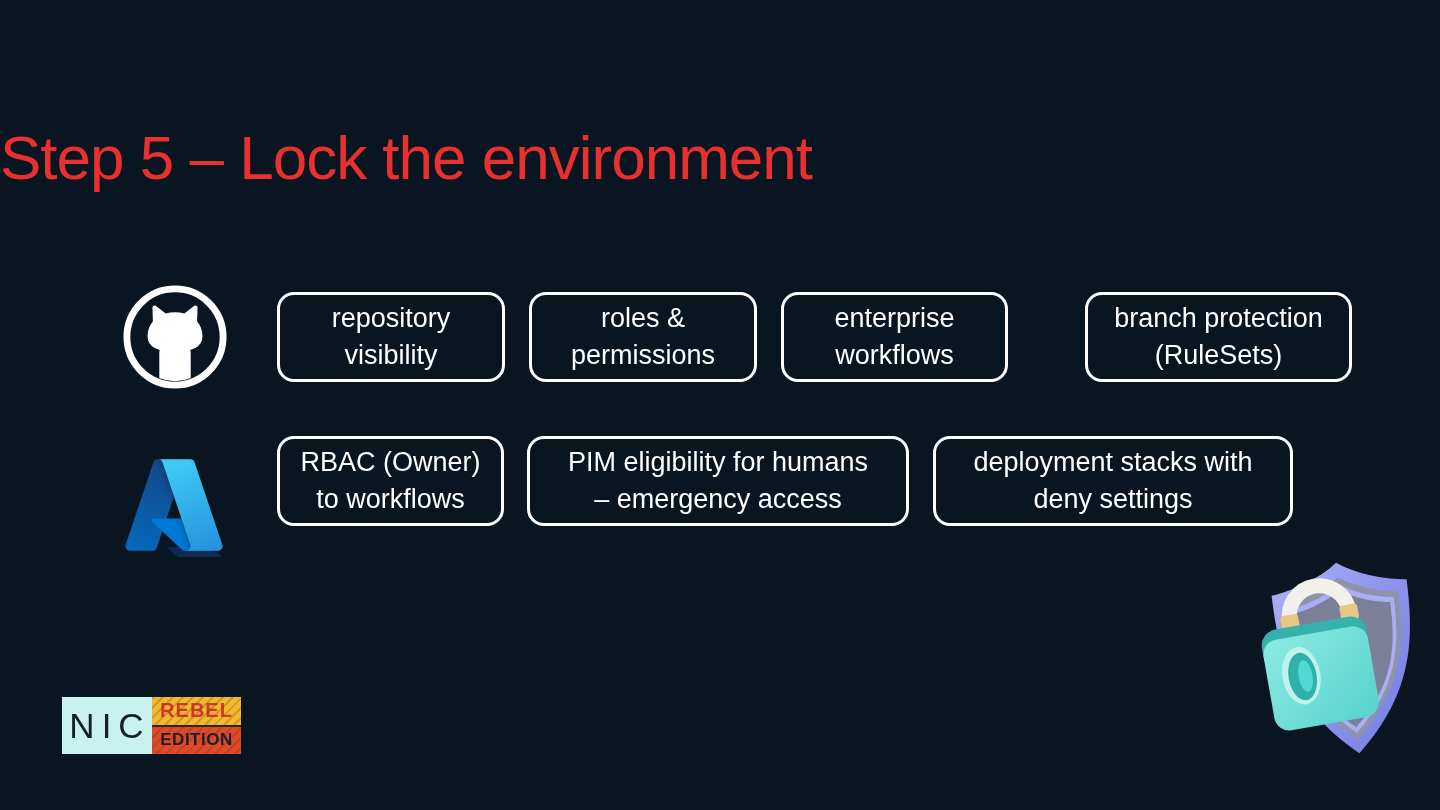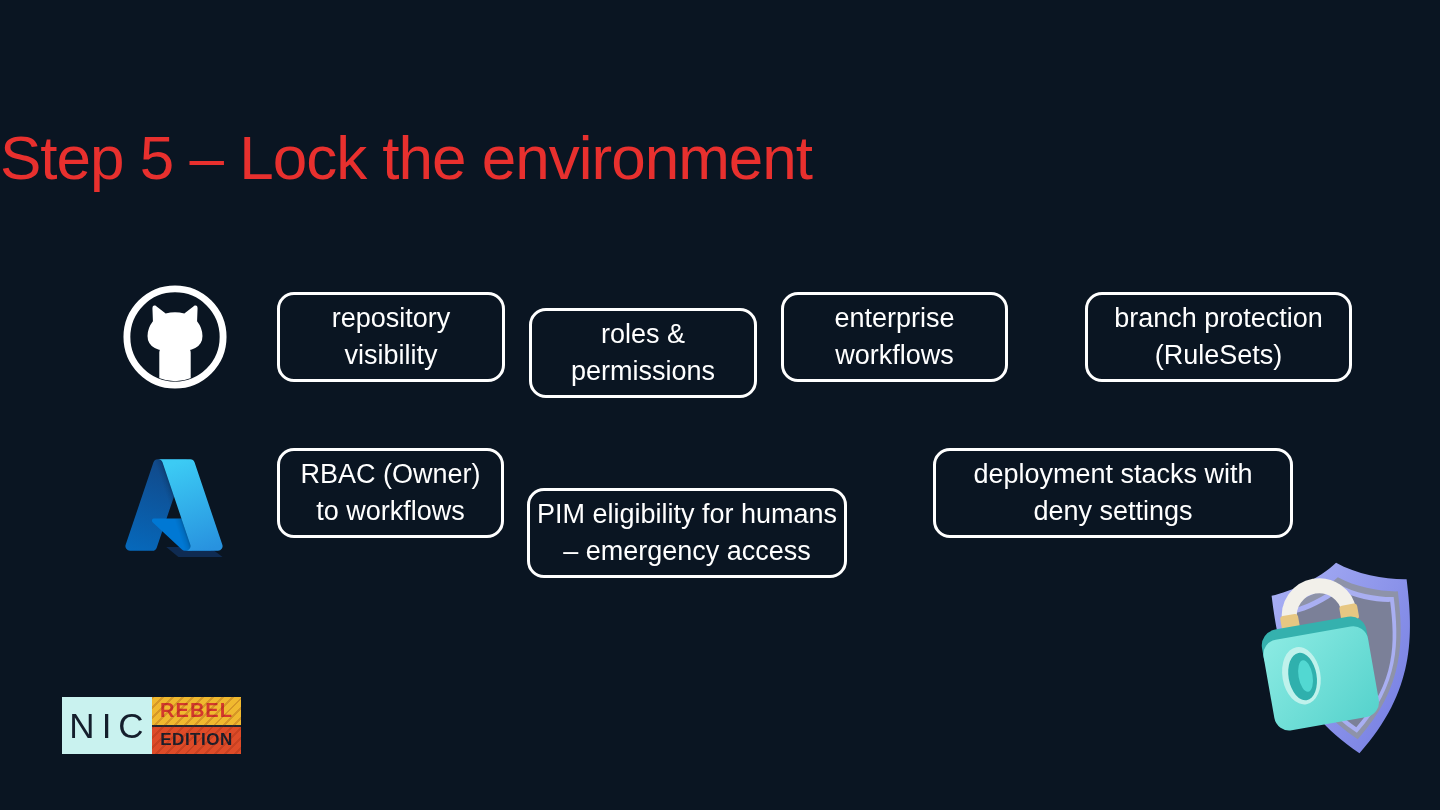--- a/index.html
+++ b/index.html
@@ -32,27 +32,27 @@
     display:flex;
     align-items:center;
     justify-content:center;
     text-align:center;
     color:#ffffff;
     font-size:27px;
     line-height:37px;
     white-space:pre-line;
   }
   .r1{top:292px;}
-  .r2{top:448px;}
+  .r2{top:436px;}
   .r1b1{left:277px;width:228px;}
-  .r1b2{left:529px;width:228px;margin-top:16px;}
+  .r1b2{left:529px;width:228px;}
   .r1b3{left:781px;width:227px;}
   .r1b4{left:1085px;width:267px;}
   .r2b1{left:277px;width:227px;}
-  .r2b2{left:527px;width:320px;margin-top:40px;}
+  .r2b2{left:527px;width:382px;}
   .r2b3{left:933px;width:360px;}
 
   
   .logo{
     position:absolute;left:62px;top:697px;height:57px;
     display:flex;
   }
   .logo-nic{
     width:90px;height:57px;
     background:#c9f2ef;

